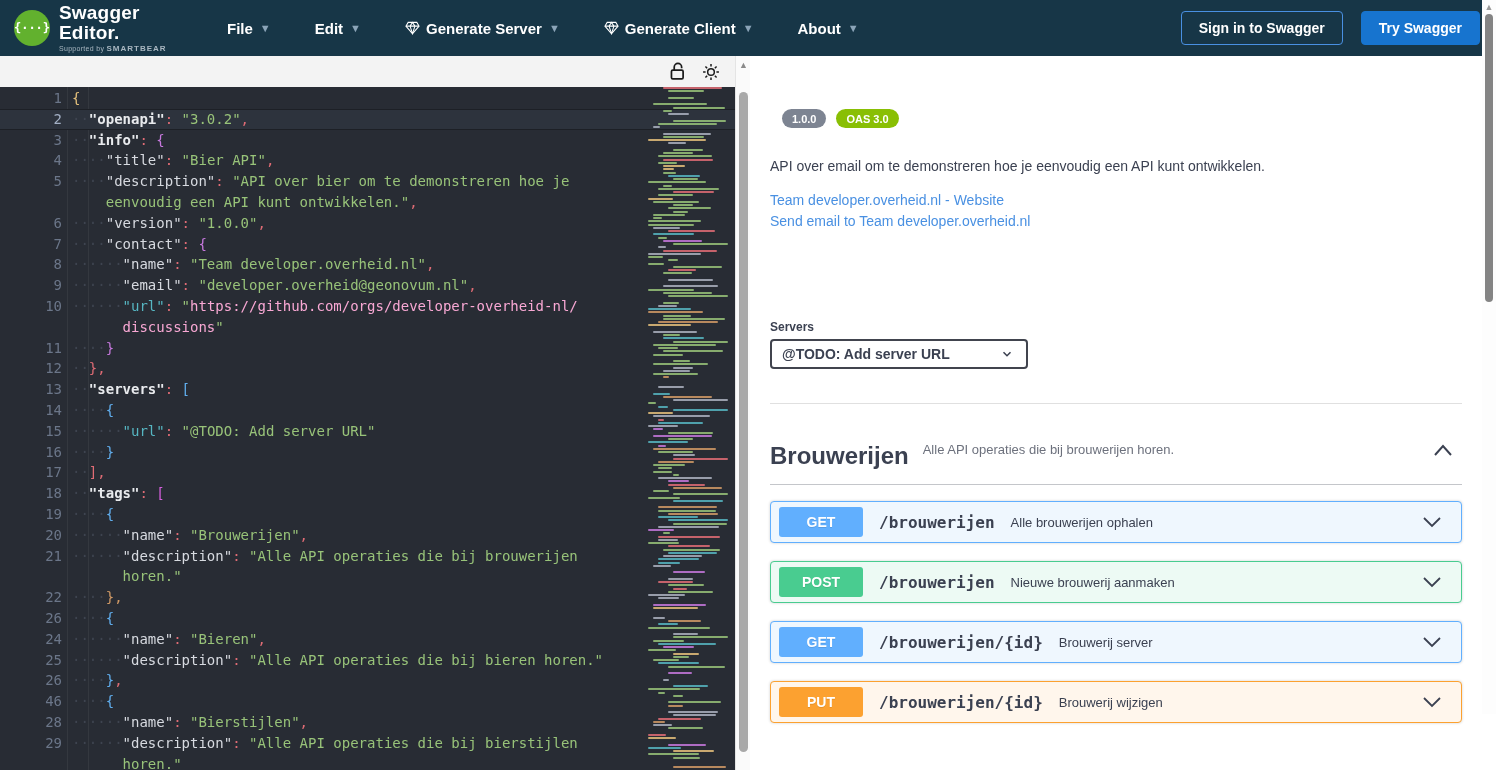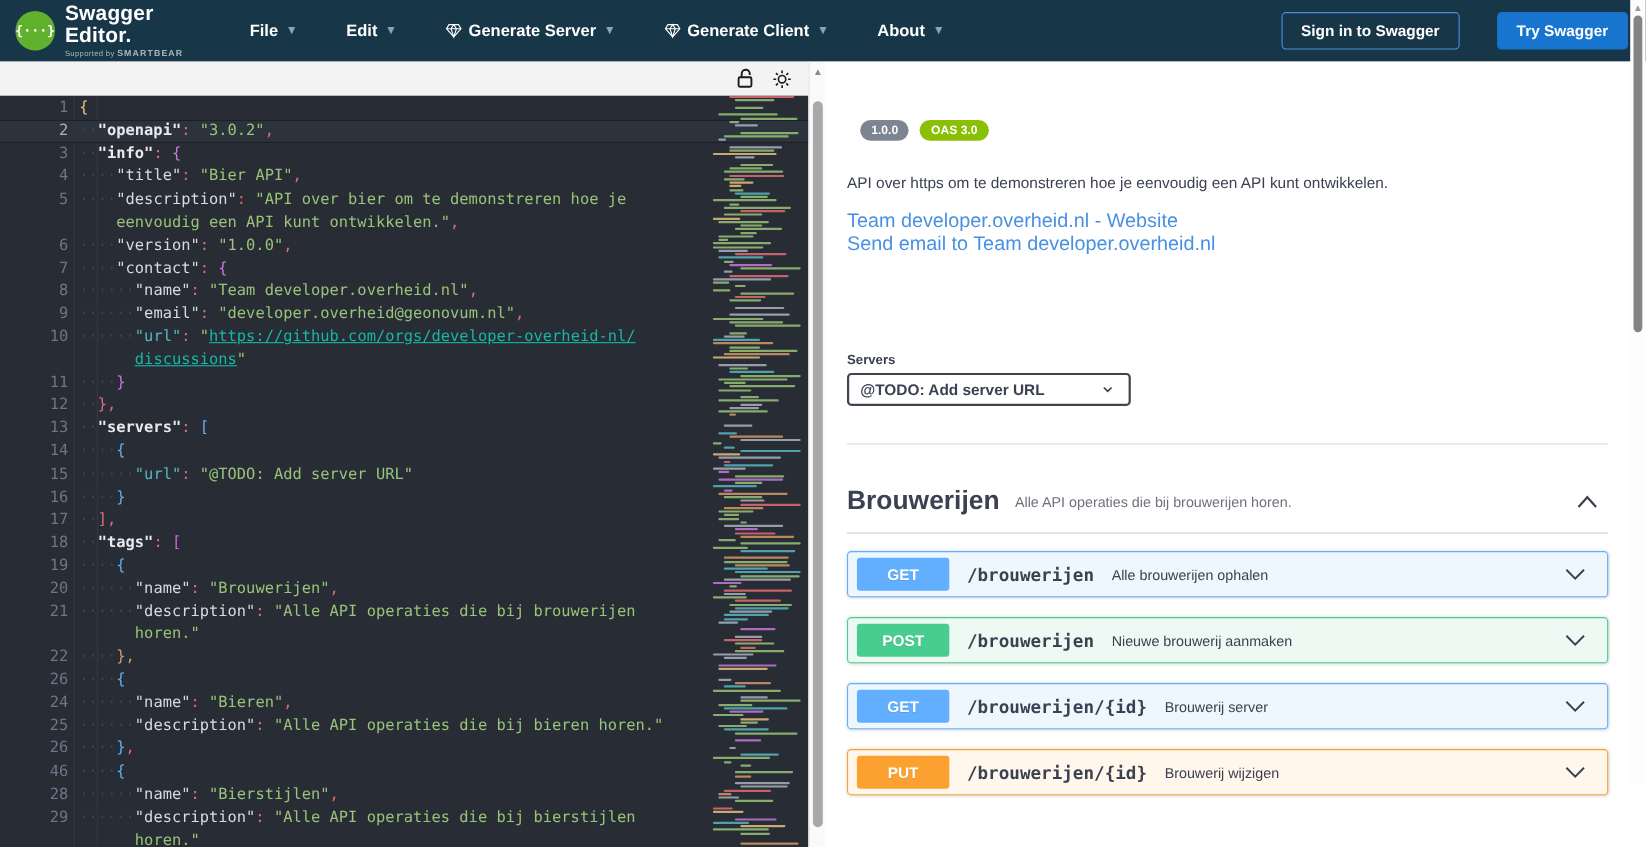--- a/index.html
+++ b/index.html
@@ -42,21 +42,21 @@
   .code-row .lc { margin-left:10px; white-space:pre; }
   .code-row.active { background:#2d333d; border-top:1px solid #1d2026; border-bottom:1px solid #1d2026;
                      height:20.8px; line-height:18.8px; }
   .code-row.active .ln { color:#a3b0c5; }
   .tk-ws { color:#3e4450; } .tk-ind { color:transparent; }
   .tk-key { color:#e8eaed; font-weight:bold; }
   .tk-key2 { color:#d7dae0; }
   .tk-keyc { color:#56b6c2; }
   .tk-pn { color:#e06c75; }
   .tk-str { color:#98c379; }
-  .tk-lnk { color:#14b8a6; text-decoration:underline; }
+  .tk-lnk { color:#f9a8d4; }
   .tk-p_y { color:#e5c07b; } .tk-p_p { color:#c678dd; } .tk-p_b { color:#61afef; }
   .tk-p_r { color:#e06c75; } .tk-p_m { color:#d55fde; } .tk-p_o { color:#d19a66; }
   .minimap { position:absolute; right:7px; top:0; width:80px; height:683px; overflow:hidden; }
   .mm-row { height:2px; margin-bottom:1.25px; border-radius:1px; }
 
   .editor-scrollbar { position:absolute; left:735px; top:56px; width:15px; height:714px;
                       background:#fafafa; border-left:1px solid #e4e4e4; }
   .editor-scrollbar .sb-arrow { position:absolute; top:4px; left:0; width:15px; text-align:center;
                                 color:#8a8a8a; font-size:9px; }
   .editor-scrollbar .sb-thumb { position:absolute; left:3px; top:36px; width:9px; height:660px;
@@ -71,32 +71,32 @@
                              color:#9b9b9b; font-size:9px; }
   .doc-scrollbar .sb-thumb { position:absolute; left:3px; top:14px; width:8px; height:288px;
                              background:#848484; border-radius:4px; }
 
   .title-row { display:flex; align-items:flex-start; }
   .api-title { font-size:36px; font-weight:bold; color:#3b4151; line-height:40px; }
   .badges { display:flex; gap:10px; margin-left:12px; margin-top:5px; }
   .badge { font-size:11px; font-weight:bold; color:#fff; padding:4px 10px 3px; border-radius:57px; }
   .api-desc { margin-top:30px; font-size:14px; }
   .api-links { margin-top:16px; }
-  .api-links a { display:block; font-size:18px; text-decoration:none; line-height:21px; cursor:pointer; }
+  .api-links a { display:block; font-size:14px; text-decoration:none; line-height:21px; cursor:pointer; }
 
   .servers-block { margin-top:88px; }
   .servers-label { font-size:12px; font-weight:bold; margin-bottom:5px; }
   .server-select { display:inline-flex; align-items:center; border:2px solid #41444e; border-radius:4px;
                    padding:5px 12px 5px 10px; min-width:258px; cursor:pointer; background:#fff; }
   .server-select .sel-text { font-size:14px; font-weight:bold; color:#3b4151; flex:1; }
   .server-select .sel-chevron { display:inline-flex; margin-left:22px; }
 
   .doc-divider { margin-top:34px; border-top:1px solid rgba(0,0,0,.12); }
 
-  .section-header { margin-top:38px; display:flex; align-items:center; padding-bottom:14px;
+  .section-header { margin-top:38px; display:flex; align-items:flex-start; padding-bottom:14px;
                     border-bottom:1px solid rgba(59,65,81,.3); cursor:pointer; }
   .section-title { font-size:24px; font-weight:bold; color:#3b4151; }
   .section-sub { font-size:13px; color:#3b4151; opacity:.75; margin-left:14px; }
   .section-chevron { margin-left:auto; margin-right:8px; display:inline-flex; cursor:pointer; }
 
   .ops { margin-top:16px; }
   .op { display:flex; align-items:center; height:42px; border-radius:4px; border:1px solid;
         box-shadow:0 0 3px rgba(0,0,0,.19); margin-bottom:18px; padding:0 10px 0 8px; cursor:pointer; }
   .op-method { flex:none; min-width:84px; text-align:center; padding:7px 0; border-radius:3px;
                color:#fff; font-size:14px; font-weight:bold;
@@ -150,21 +150,21 @@
         <span>Generate Client</span>
         <span class="caret">▼</span>
       </div>
       <div class="nav-item">
         <span>About</span>
         <span class="caret">▼</span>
       </div>
     </div>
   <div class="nav-buttons">
     <button class="btn btn-outline" style="border-color: rgb(73, 144, 226);">Sign in to Swagger</button>
-    <button class="btn btn-solid" style="background: rgb(23, 116, 207); border-color: rgb(23, 116, 207); margin-left: 16px;">Try Swagger</button>
+    <button class="btn btn-solid" style="background: rgb(23, 116, 207); border-color: rgb(23, 116, 207);">Try Swagger</button>
   </div>
 </nav>
 
 <section class="editor-pane">
   <div class="editor-toolbar">
     <span class="tool-icon">
       <svg width="19" height="21" viewBox="0 0 22 24" fill="none" stroke="#1b1b1b" stroke-width="2">
         <rect x="4" y="10.5" width="13.5" height="10" rx="1.6"></rect>
         <path d="M7.2 10.5 V7 a4.3 4.3 0 0 1 8.6 0 v1.2"></path>
       </svg>
@@ -533,21 +533,21 @@
 </div>
 
 <section class="doc-pane">
   <div class="doc-content">
     <div class="title-row">
       <div class="badges">
         <span class="badge" id="version-badge" style="background: rgb(125, 132, 146);">1.0.0</span>
         <span class="badge" id="oas-badge" style="background: rgb(137, 191, 4);">OAS 3.0</span>
       </div>
     </div>
-    <p class="api-desc">API over https om te demonstreren hoe je eenvoudig een API kunt ontwikkelen.</p>
+    <p class="api-desc">API over email om te demonstreren hoe je eenvoudig een API kunt ontwikkelen.</p>
     <div class="api-links">
       <a style="color: rgb(73, 144, 226);">Team developer.overheid.nl - Website</a>
       <a style="color: rgb(73, 144, 226);">Send email to Team developer.overheid.nl</a>
     </div>
 
     <div class="servers-block">
       <div class="servers-label">Servers</div>
       <div class="server-select">
         <span class="sel-text">@TODO: Add server URL</span>
         <span class="sel-chevron">

